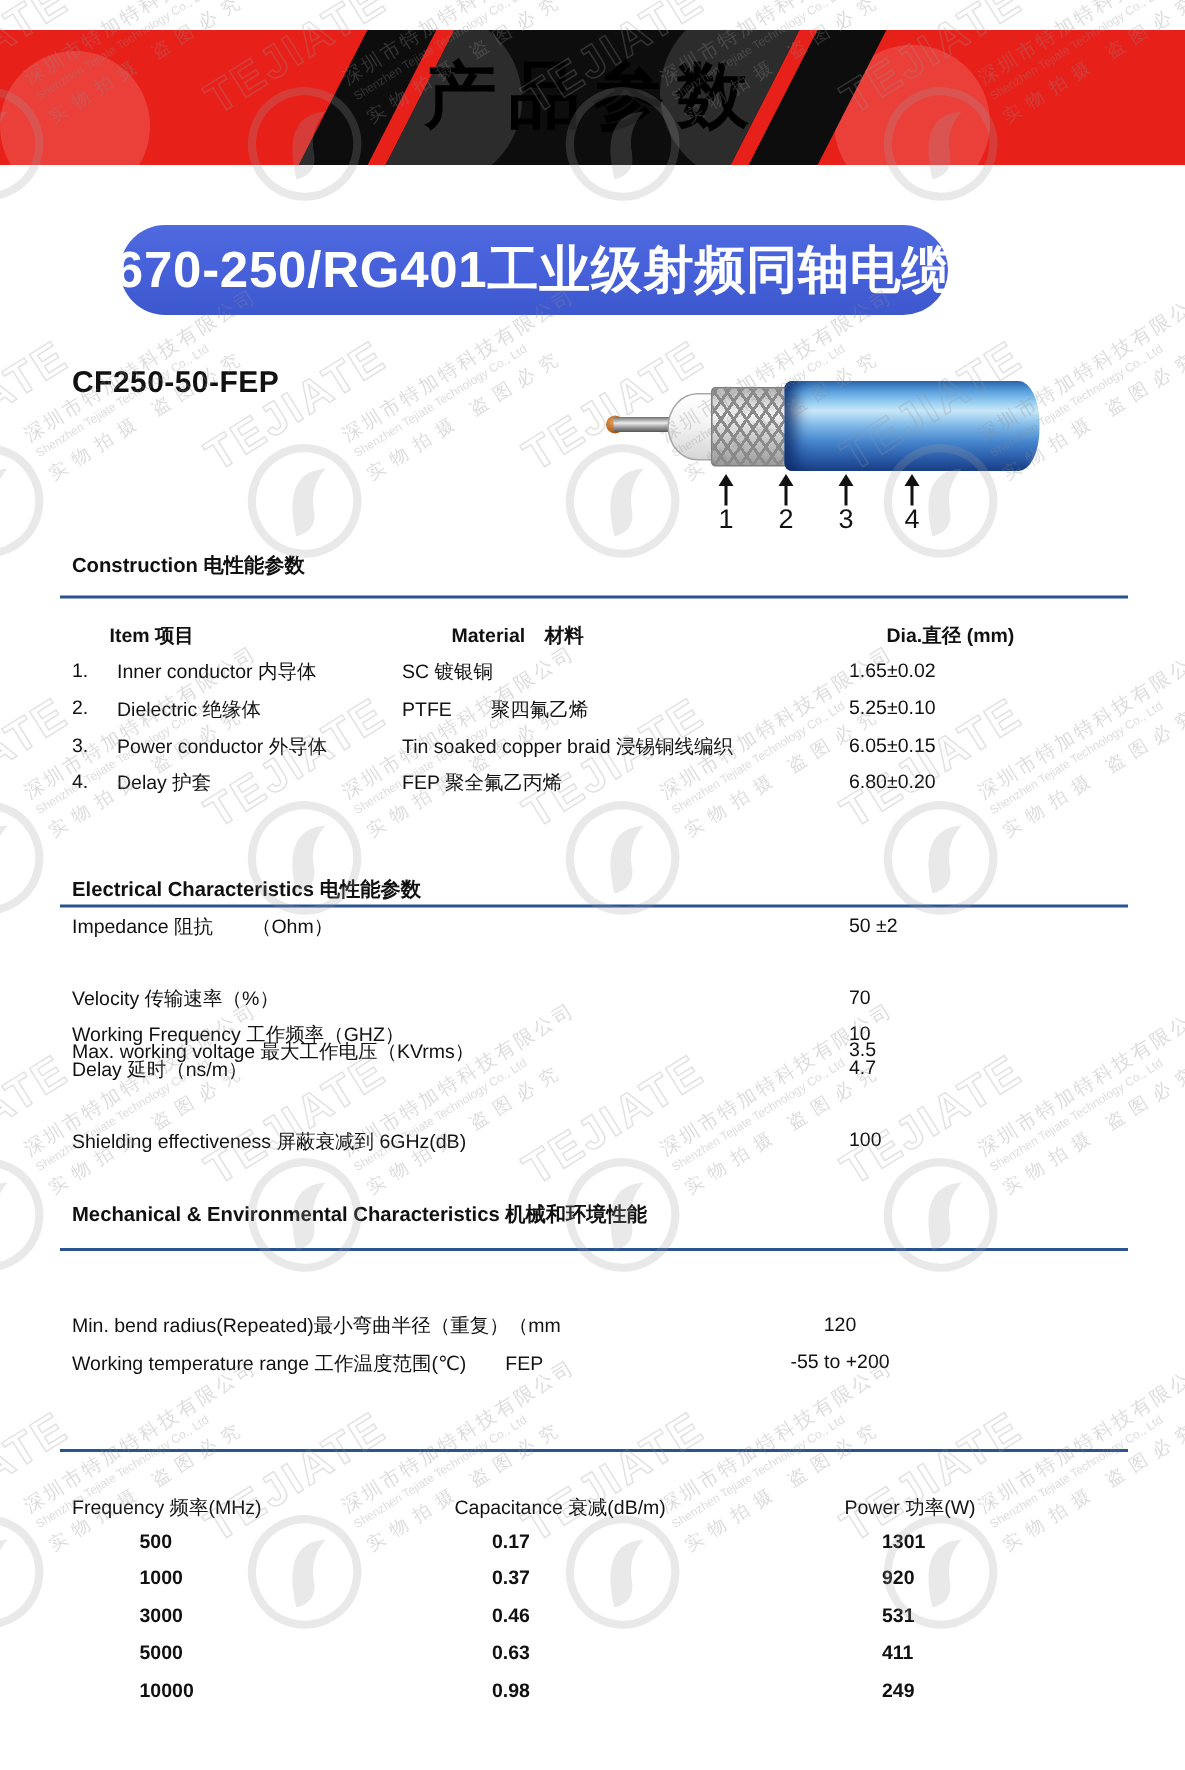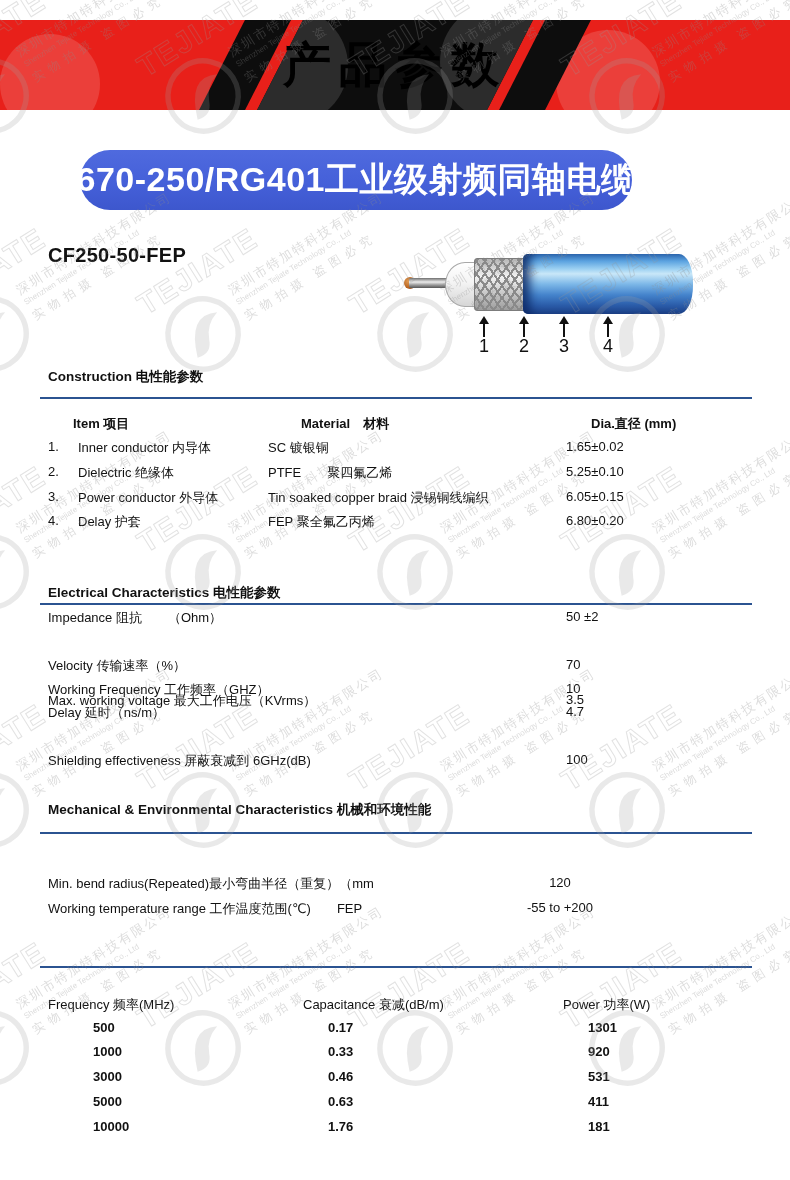--- a/index.html
+++ b/index.html
@@ -207,37 +207,37 @@
     <span class="f-col2">Capacitance 衰减(dB/m)</span>
     <span class="f-col3">Power 功率(W)</span>
   </div>
   <div class="row" style="top:1020px">
     <span class="f-col1 b">500</span>
     <span class="f-col2 b">0.17</span>
     <span class="f-col3 b">1301</span>
   </div>
   <div class="row" style="top:1044px">
     <span class="f-col1 b">1000</span>
-    <span class="f-col2 b">0.33</span>
+    <span class="f-col2 b">0.37</span>
     <span class="f-col3 b">920</span>
   </div>
   <div class="row" style="top:1069px">
     <span class="f-col1 b">3000</span>
     <span class="f-col2 b">0.46</span>
     <span class="f-col3 b">531</span>
   </div>
   <div class="row" style="top:1094px">
     <span class="f-col1 b">5000</span>
     <span class="f-col2 b">0.63</span>
     <span class="f-col3 b">411</span>
   </div>
   <div class="row" style="top:1119px">
     <span class="f-col1 b">10000</span>
-    <span class="f-col2 b">1.76</span>
-    <span class="f-col3 b">181</span>
+    <span class="f-col2 b">0.98</span>
+    <span class="f-col3 b">249</span>
   </div>
 
   <div class="wm-layer">
       <div class="wm-tile" style="left: -70px; top: -20px;">
     <div class="wm-brand">TEJIATE</div>
     <div class="wm-row">
       <svg class="wm-logo" viewBox="0 0 100 100">
         <circle cx="50" cy="50" r="45" fill="none" stroke="currentColor" stroke-width="7"></circle>
         <path d="M28 72 Q46 18 80 36 Q60 42 53 60 Q46 78 28 72 Z" fill="currentColor"></path>
       </svg>

